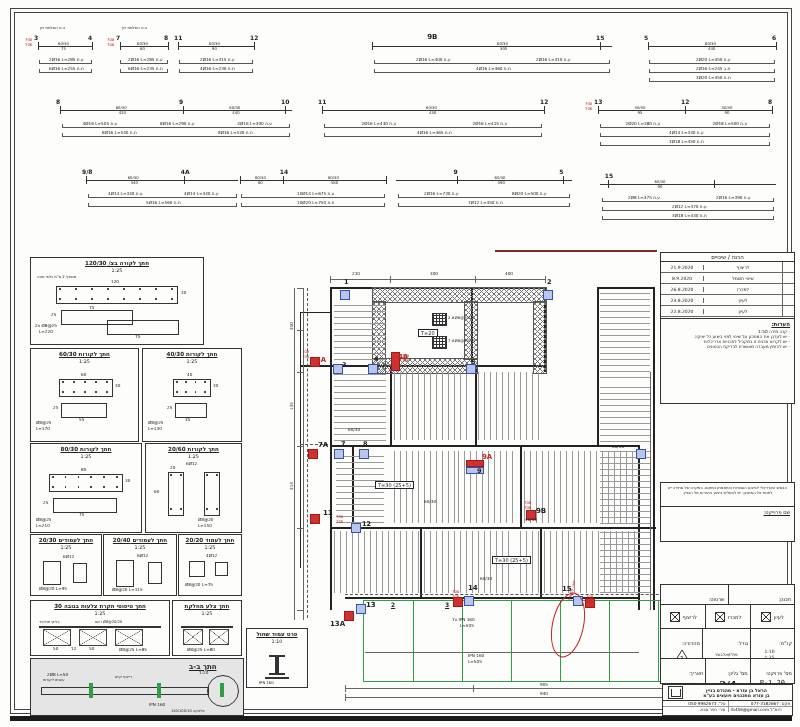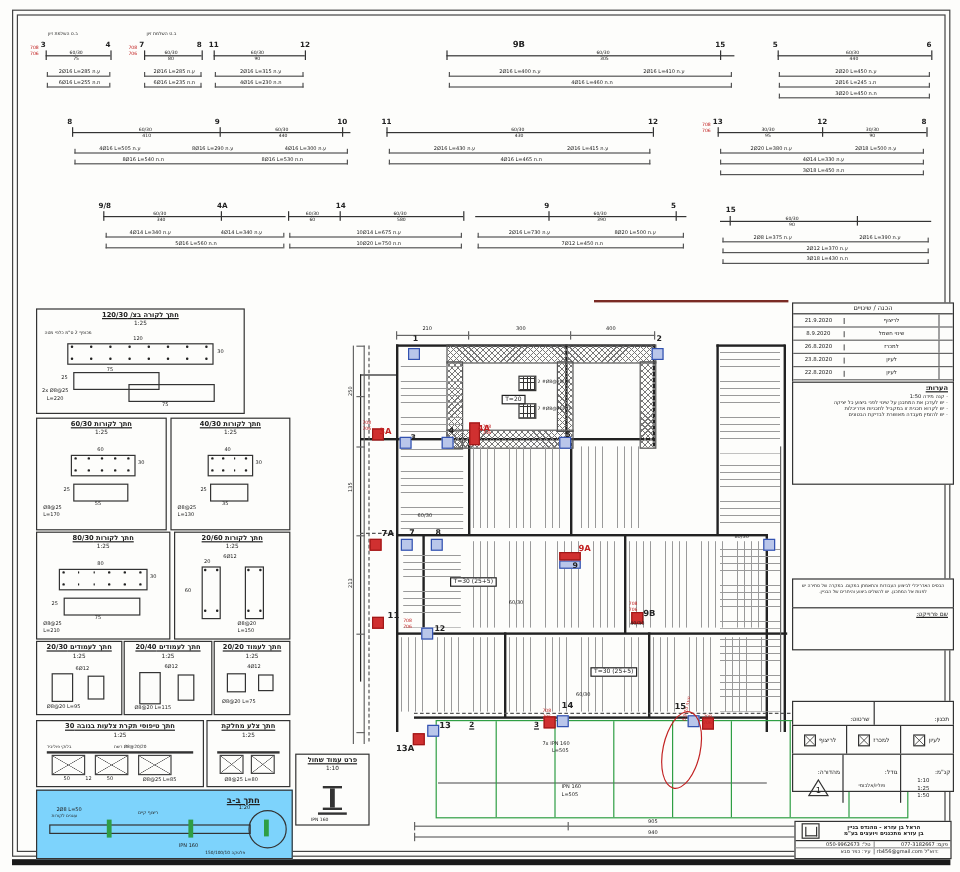--- a/index.html
+++ b/index.html
@@ -445,21 +445,21 @@
         <div class="pt" style="left: 88px; top: 47px; font-size: 4.2px; color: rgb(34, 34, 34); font-weight: normal; text-decoration: none;">Ø8@25 L=85</div>
       </div>
       <div class="abs" style="left: 172px; top: 600px; width: 68px; height: 54px; border: 1px solid rgb(51, 51, 51); background: rgb(253, 253, 251);">
         <div class="pt" style="left: 0px; top: 2px; font-size: 5.6px; color: rgb(34, 34, 34); font-weight: bold; text-decoration: underline; width: 100%; text-align: center; direction: rtl;">חתך צלע מחלקת</div>
         <div class="pt" style="left: 0px; top: 9.5px; font-size: 4.8px; color: rgb(34, 34, 34); font-weight: normal; text-decoration: none; width: 100%; text-align: center;">1:25</div>
         <div class="abs" style="left: 8px; top: 25px; width: 52px; height: 2px; background: rgb(51, 51, 51);"></div>
         <div class="xblk" style="left: 10px; top: 28px; width: 18px; height: 14px;"></div>
         <div class="xblk" style="left: 36px; top: 28px; width: 18px; height: 14px;"></div>
         <div class="pt" style="left: 14px; top: 47px; font-size: 4.2px; color: rgb(34, 34, 34); font-weight: normal; text-decoration: none;">Ø8@25 L=80</div>
       </div>
-      <div class="abs" style="left: 30px; top: 658px; width: 212px; height: 56px; border: 1px solid rgb(51, 51, 51); background: #7dd3fc;">
+      <div class="abs" style="left: 30px; top: 658px; width: 212px; height: 56px; border: 1px solid rgb(51, 51, 51); background: #e5e5e5;">
         <div class="abs" style="left: 10px; top: 28px; width: 166px; height: 6px; border: 0.8px solid rgb(51, 51, 51);"></div>
         <div class="abs" style="left: 58px; top: 24px; width: 4px; height: 15px; background: rgb(47, 158, 68);"></div>
         <div class="abs" style="left: 126px; top: 24px; width: 4px; height: 15px; background: rgb(47, 158, 68);"></div>
         <div class="abs" style="left: 176px; top: 16px; width: 30px; height: 30px; border: 0.8px solid rgb(51, 51, 51); border-radius: 50%;"></div>
         <div class="abs" style="left: 189px; top: 24px; width: 4px; height: 14px; background: rgb(47, 158, 68);"></div>
         <div class="pt" style="left: 158px; top: 4px; font-size: 7px; color: rgb(34, 34, 34); font-weight: bold; text-decoration: underline;">חתך ב-ב</div>
         <div class="pt" style="left: 168px; top: 12px; font-size: 4.2px; color: rgb(34, 34, 34); font-weight: normal; text-decoration: none;">1:20</div>
         <div class="pt" style="left: 16px; top: 14px; font-size: 4.2px; color: rgb(34, 34, 34); font-weight: normal; text-decoration: none;">2Ø8 L=50</div>
         <div class="pt" style="left: 12px; top: 19px; font-size: 3.6px; color: rgb(34, 34, 34); font-weight: normal; text-decoration: none;">עוגנים לקורות</div>
         <div class="pt" style="left: 84px; top: 16px; font-size: 3.8px; color: rgb(34, 34, 34); font-weight: normal; text-decoration: none;">ריצוף קיים</div>
@@ -741,20 +741,34 @@
       <span class="tb-label">מהדורה:</span>
       <div style="text-align:center;">
         <svg width="18" height="15">
           <polygon points="9,1 17,14 1,14" fill="none" stroke="#333" stroke-width="1"></polygon>
           <text x="9" y="12" font-size="7" text-anchor="middle" fill="#222">1</text>
         </svg>
       </div>
     </div>
   </div>
 
+  <div class="tb-box" style="left:660px;top:658px;width:133px;height:24px;display:grid;grid-template-columns:1fr 1fr 1fr;">
+    <div style="border-left:.8px solid #333;padding:1px 2px;">
+      <span class="tb-label">מס' פרויקט:</span>
+      <div style="font-size:7px;text-align:center;font-family:'DejaVu Sans Mono',monospace;">20 P-1</div>
+    </div>
+    <div style="border-left:.8px solid #333;padding:1px 2px;">
+      <span class="tb-label">מס' גליון:</span>
+      <div style="font-size:10px;text-align:center;font-weight:bold;font-family:'DejaVu Serif',serif;">3/4</div>
+    </div>
+    <div style="padding:1px 2px;">
+      <span class="tb-label">תאריך:</span>
+      <div style="font-size:5.5px;text-align:center;margin-top:3px;">22.8.2020</div>
+    </div>
+  </div>
 
   <div class="tb-box" style="left:662px;top:684px;width:129px;height:30px;">
     <div style="display:flex;flex-direction:row-reverse;align-items:center;border-bottom:.8px solid #333;height:15px;padding:0 2px;">
       <div style="width:13px;height:11px;border:1px solid #333;position:relative;margin-left:3px;flex:none;">
         <div class="abs" style="left:2px;top:2px;width:8px;height:7px;border:1px solid #333;border-top:none;"></div>
       </div>
       <div style="text-align:center;flex:1;">
         <div style="font-size:4.6px;font-weight:bold;">הראל בן עזרא - מהנדס בניין</div>
         <div style="font-size:4.6px;font-weight:bold;">בן עזרא מתכננים ויועצים בע"מ</div>
       </div>

